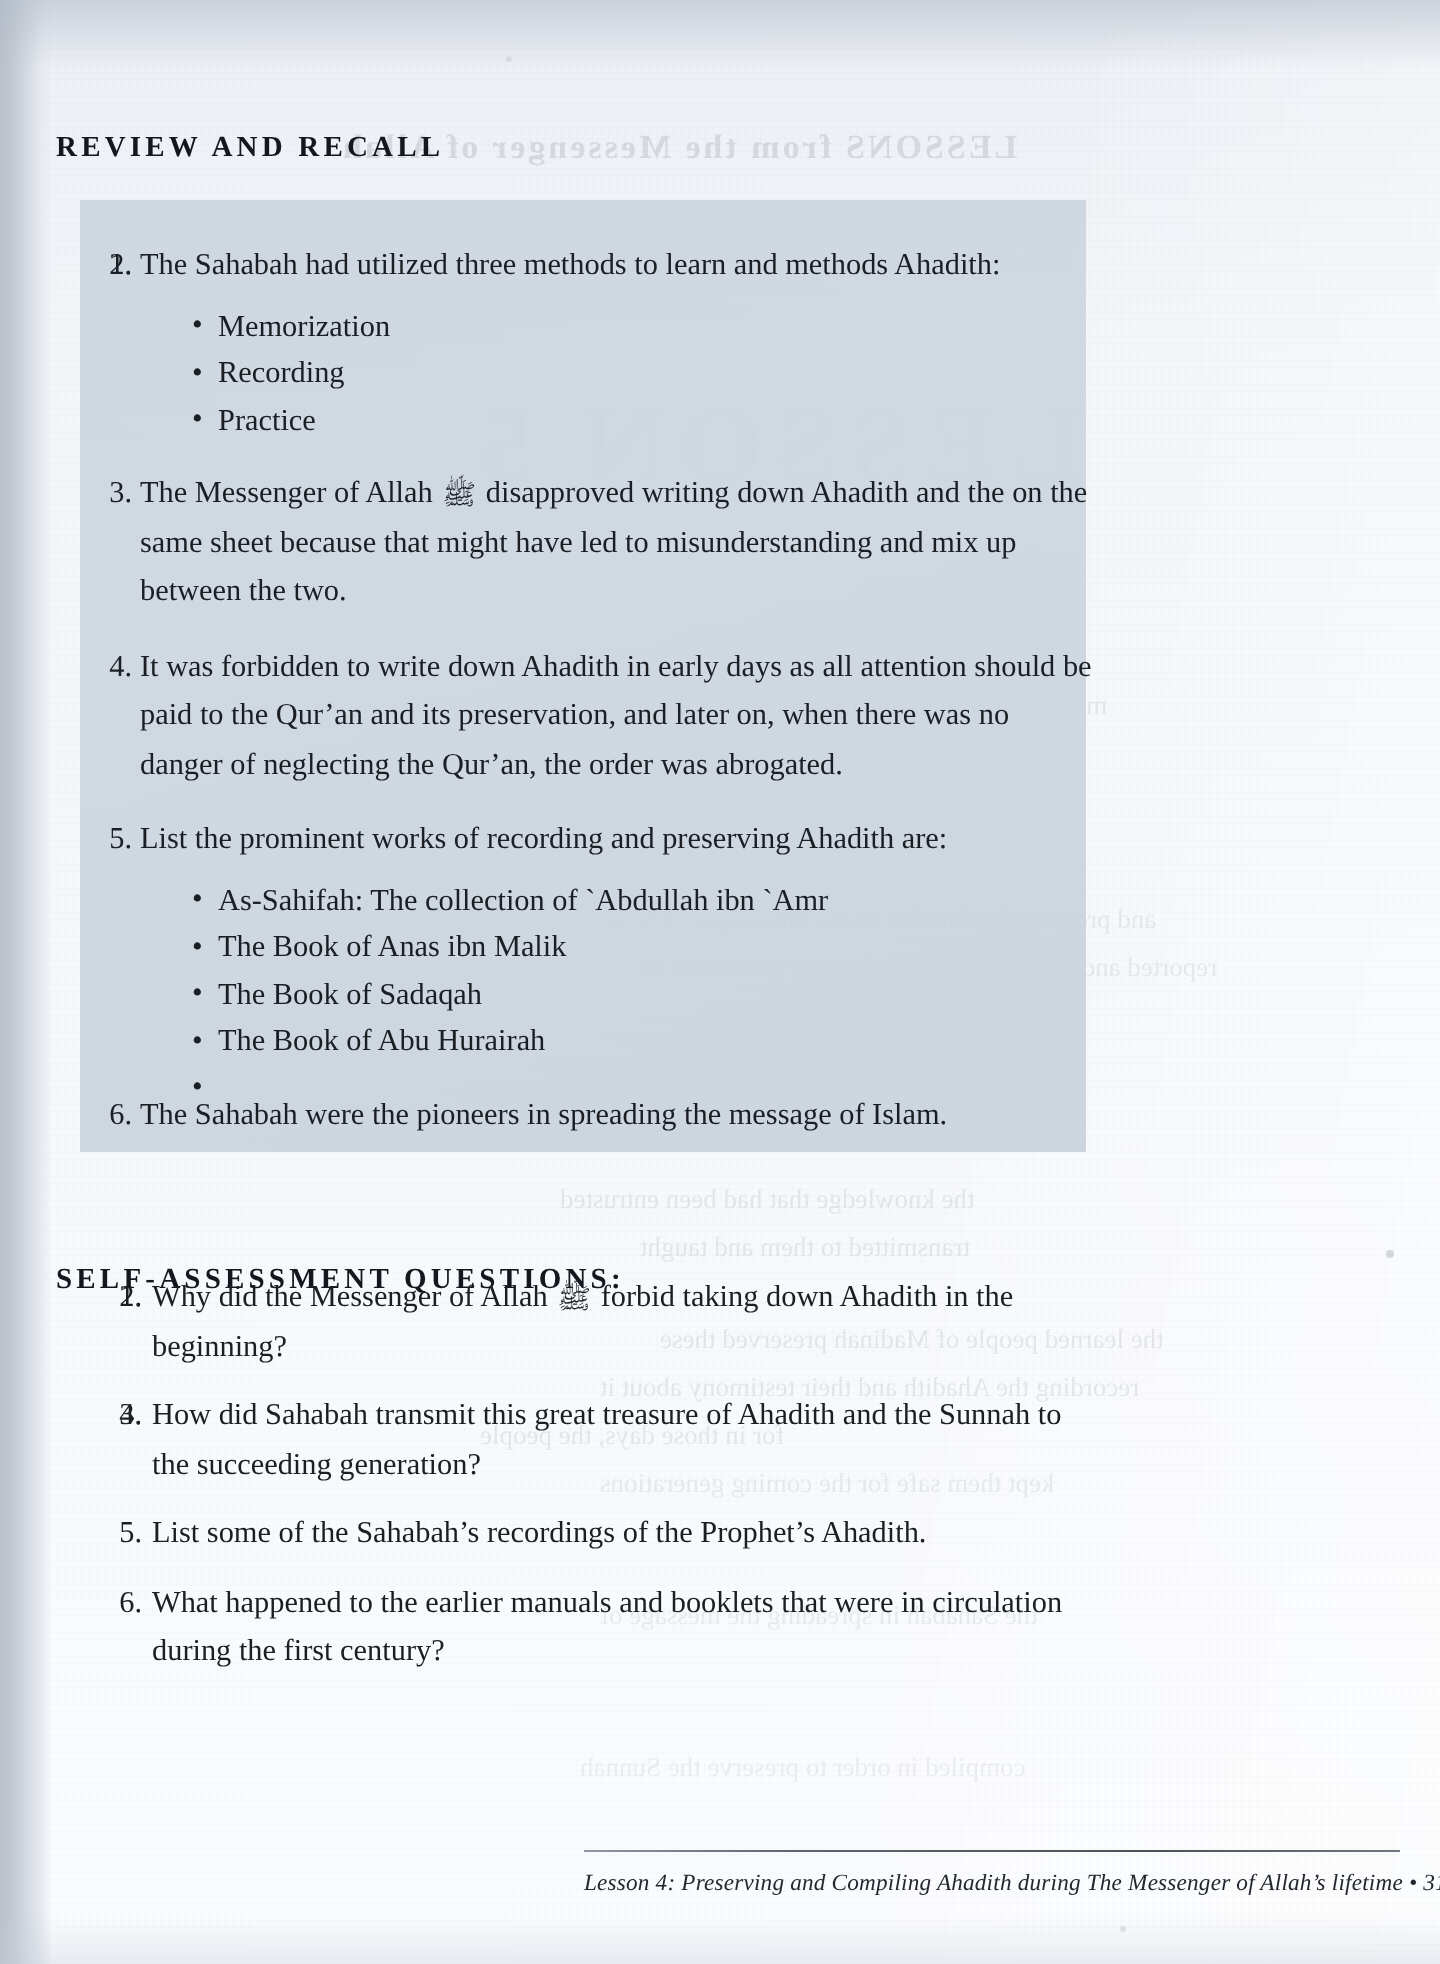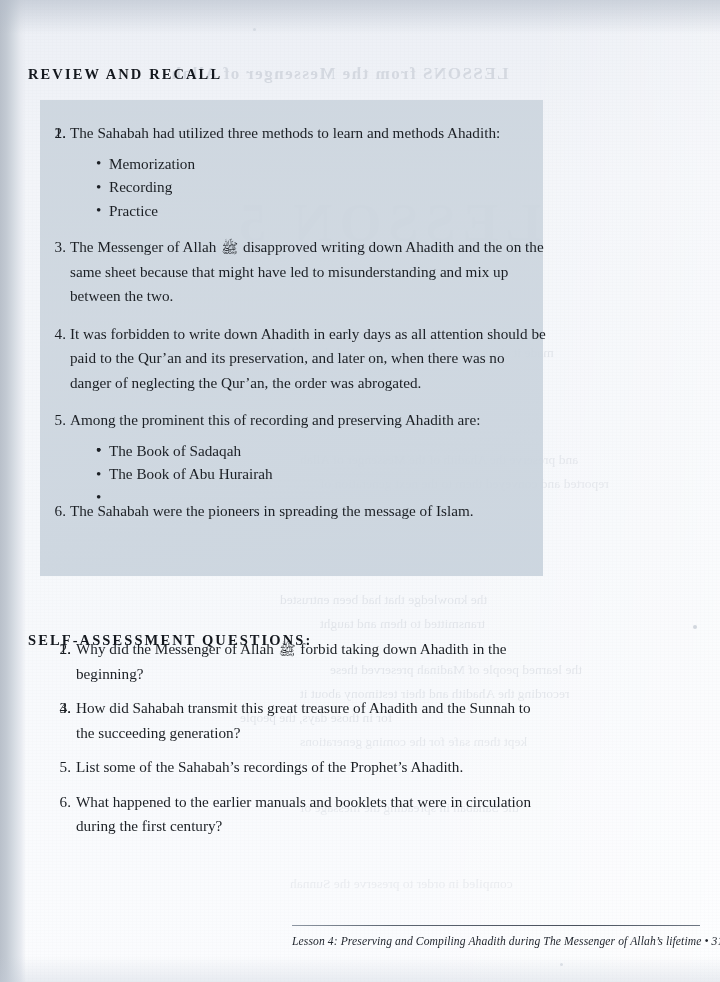--- a/index.html
+++ b/index.html
@@ -258,23 +258,23 @@
   <div class="recall-list">
     <ol class="num-list" id="review-list">
         <li><span class="marker">1.</span></li>
         <li><span class="marker">2.</span><span>The Sahabah had utilized three methods to learn and methods Ahadith:</span><ul class="sub-list">
             <li><span class="dot">•</span><span>Memorization</span></li>
             <li><span class="dot">•</span><span>Recording</span></li>
             <li><span class="dot">•</span><span>Practice</span></li>
           </ul></li>
         <li><span class="marker">3.</span><span>The Messenger of Allah <span class="honorific">ﷺ</span> disapproved writing down Ahadith and the on the same sheet because that might have led to misunderstanding and mix up between the two.</span></li>
         <li><span class="marker">4.</span><span>It was forbidden to write down Ahadith in early days as all attention should be paid to the Qur’an and its preservation, and later on, when there was no danger of neglecting the Qur’an, the order was abrogated.</span></li>
-        <li><span class="marker">5.</span><span>Among the prominent this of recording and preserving Ahadith are:</span><ul class="sub-list">
-            <li><span class="dot">•</span></li>
-            <li><span class="dot">•</span></li>
+        <li><span class="marker">5.</span><span>List the prominent works of recording and preserving Ahadith are:</span><ul class="sub-list">
+            <li><span class="dot">•</span><span>As-Sahifah: The collection of `Abdullah ibn `Amr</span></li>
+            <li><span class="dot">•</span><span>The Book of Anas ibn Malik</span></li>
             <li><span class="dot">•</span><span>The Book of Sadaqah</span></li>
             <li><span class="dot">•</span><span>The Book of Abu Hurairah</span></li>
             <li><span class="dot">•</span></li>
           </ul></li>
         <li><span class="marker">6.</span><span>The Sahabah were the pioneers in spreading the message of Islam.</span></li>
       </ol>
   </div>
 
   <div class="section-heading" id="heading-self">SELF-ASSESSMENT QUESTIONS:</div>
 

